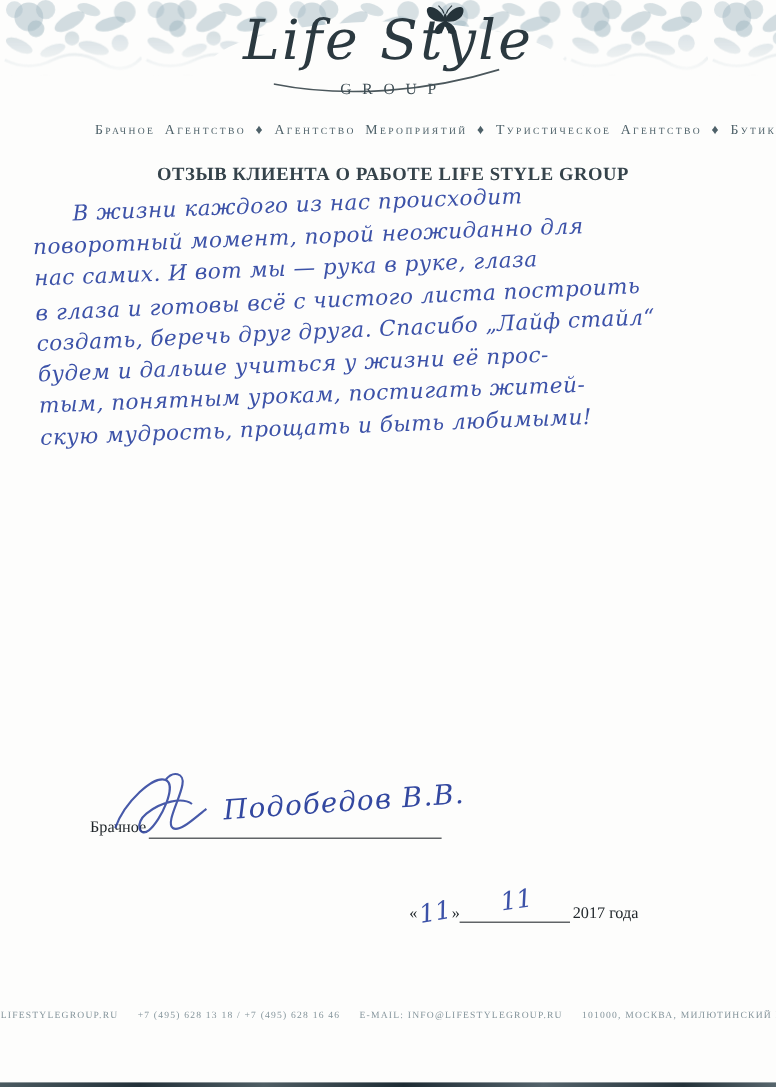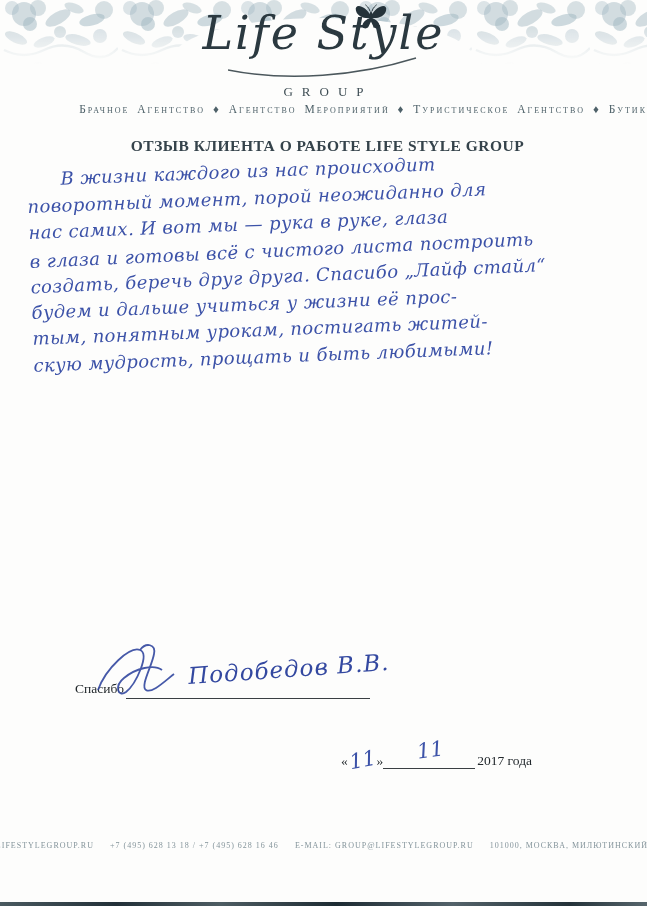--- a/index.html
+++ b/index.html
@@ -14,21 +14,21 @@
 
   
   .logo-script{
     position:absolute; top:4px; left:0; width:100%; text-align:center;
     font-family:"DejaVu Serif", serif; font-style:italic;
     font-size:46px; color:#2b3940; letter-spacing:2px; line-height:1.3;
   }
   .logo-swash{ position:absolute; top:56px; left:228px; }
   .butterfly{ position:absolute; top:1px; left:352px; }
   .logo-group{
-    position:absolute; top:84px; left:0; width:100%; text-align:center;
+    position:absolute; top:66px; left:0; width:100%; text-align:center;
     font-size:13px; letter-spacing:9px; text-indent:9px; color:#3f4e55;
   }
 
   
   .tagline{
     position:absolute; top:103px; left:0; width:100%; text-align:right;
     font-variant:small-caps; font-size:11.5px; letter-spacing:2px;
     word-spacing:3px; color:#4e6169;
   }
   .title{
@@ -159,21 +159,21 @@
     <div class="hw-line">поворотный момент, порой неожиданно для</div>
     <div class="hw-line">нас самих. И вот мы — рука в руке, глаза</div>
     <div class="hw-line">в глаза и готовы всё с чистого листа построить</div>
     <div class="hw-line">создать, беречь друг друга. Спасибо „Лайф стайл“</div>
     <div class="hw-line">будем и дальше учиться у жизни её прос-</div>
     <div class="hw-line">тым, понятным урокам, постигать житей-</div>
     <div class="hw-line">скую мудрость, прощать и быть любимыми!</div>
   </div>
 
   <div class="sig-row">
-    <span class="sig-label">Спасибо</span>
+    <span class="sig-label">Брачное</span>
     <span class="sig-line">
       <svg class="sig-flourish" width="110" height="66" viewBox="0 0 110 66">
         <g stroke="#3348a0" stroke-width="1.8" fill="none" opacity="0.9">
           <path d="M2,52 C10,30 34,8 44,12 C54,16 40,46 30,54 C22,60 18,48 28,40 C40,30 58,26 66,32"></path>
           <path d="M44,12 C50,4 60,6 58,16 C56,28 44,48 50,52 C56,56 70,42 78,36"></path>
         </g>
       </svg>
       <span class="sig-text">Подобедов В.В.</span>
     </span>
   </div>
@@ -184,19 +184,19 @@
     <span>»</span>
     <span class="date-line">
       <span class="hand-month">11</span>
     </span>
     <span class="date-year">2017 года</span>
   </div>
 
   <div class="footer">
     <span>WWW.LIFESTYLEGROUP.RU</span>
     <span>+7 (495) 628 13 18 / +7 (495) 628 16 46</span>
-    <span>E-MAIL: GROUP@LIFESTYLEGROUP.RU</span>
+    <span>E-MAIL: INFO@LIFESTYLEGROUP.RU</span>
     <span>101000, МОСКВА, МИЛЮТИНСКИЙ ПЕР. 3</span>
   </div>
 
   <div class="scan-edge"></div>
 
 </div>
 
 </body></html>

